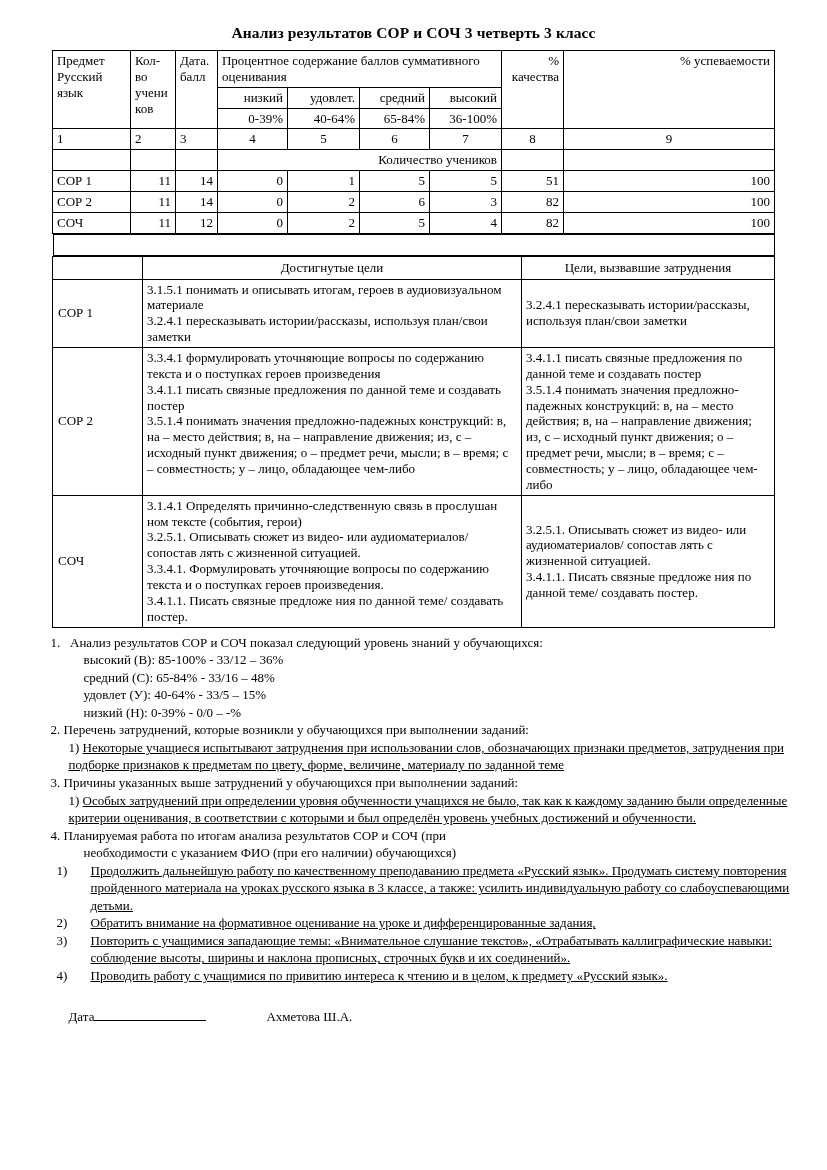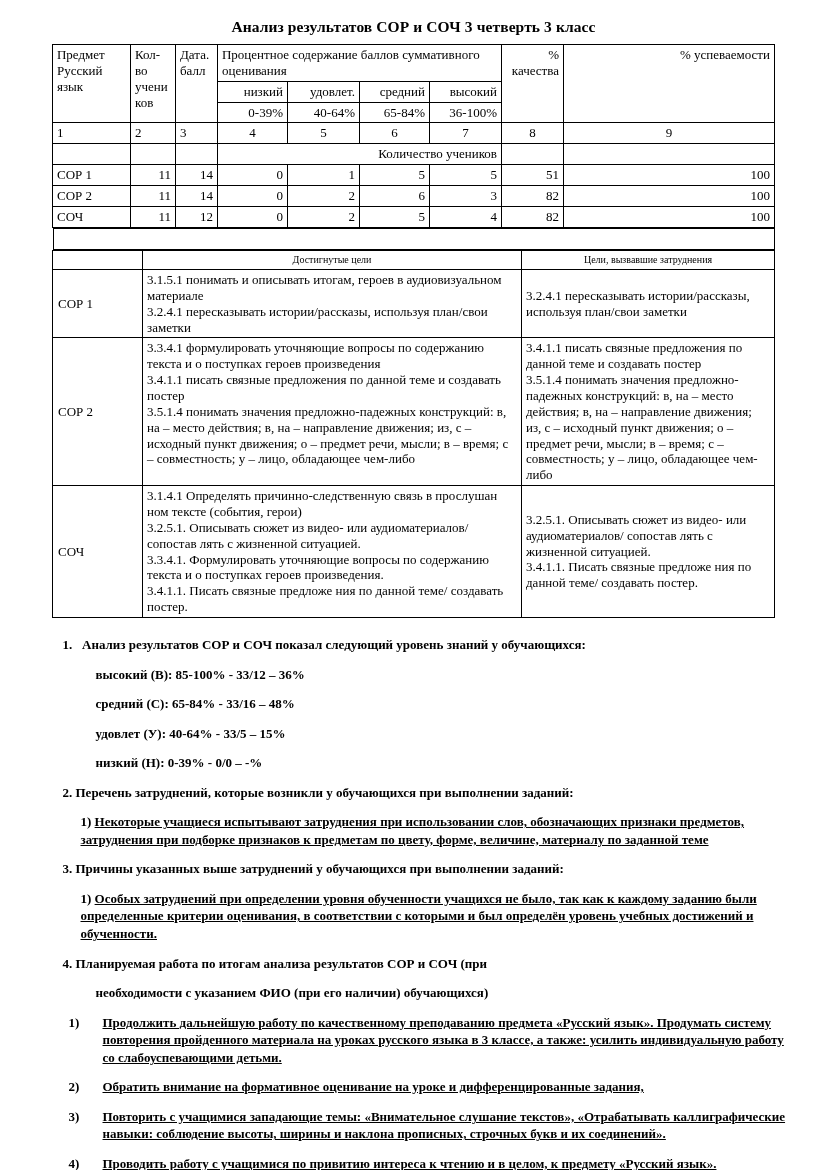--- a/index.html
+++ b/index.html
@@ -20,21 +20,21 @@
     width: 827px;
     height: 1170px;
     box-sizing: border-box;
     padding: 0;
   }
   .doc-title {
     text-align: center;
     font-weight: bold;
     font-size: 15.5px;
     margin: 0;
-    padding: 18px 0 8px 0;
+    padding: 24px 0 8px 0;
     letter-spacing: 0.1px;
   }
 
   
   table.grid {
     border-collapse: collapse;
     margin: 0 auto;
     table-layout: fixed;
   }
   table.grid td,
@@ -73,33 +73,33 @@
   }
   .t2 td.label {
     vertical-align: middle;
     text-align: left;
     padding-left: 5px;
   }
   .t2 td.hd {
     text-align: center;
     vertical-align: middle;
     padding: 3px 4px;
-    font-size: 10px;
+    font-size: 13px;
   }
   .t2 td.rt { vertical-align: middle; }
 
   
   .body-text {
     width: 770px;
     margin: 0 auto;
     padding-top: 6px;
     font-size: 13px;
     line-height: 1.35;
   }
-  .body-text p { margin: 12px; font-weight: bold; }
+  .body-text p { margin: 0; }
   .u { text-decoration: underline; }
 
   .li1 {
     padding-left: 52px;
     text-indent: -30px;
     margin-bottom: 0;
   }
   .sub-line { padding-left: 55px; }
   .p-ind { padding-left: 22px; }
   .p-ind2 { padding-left: 40px; }

